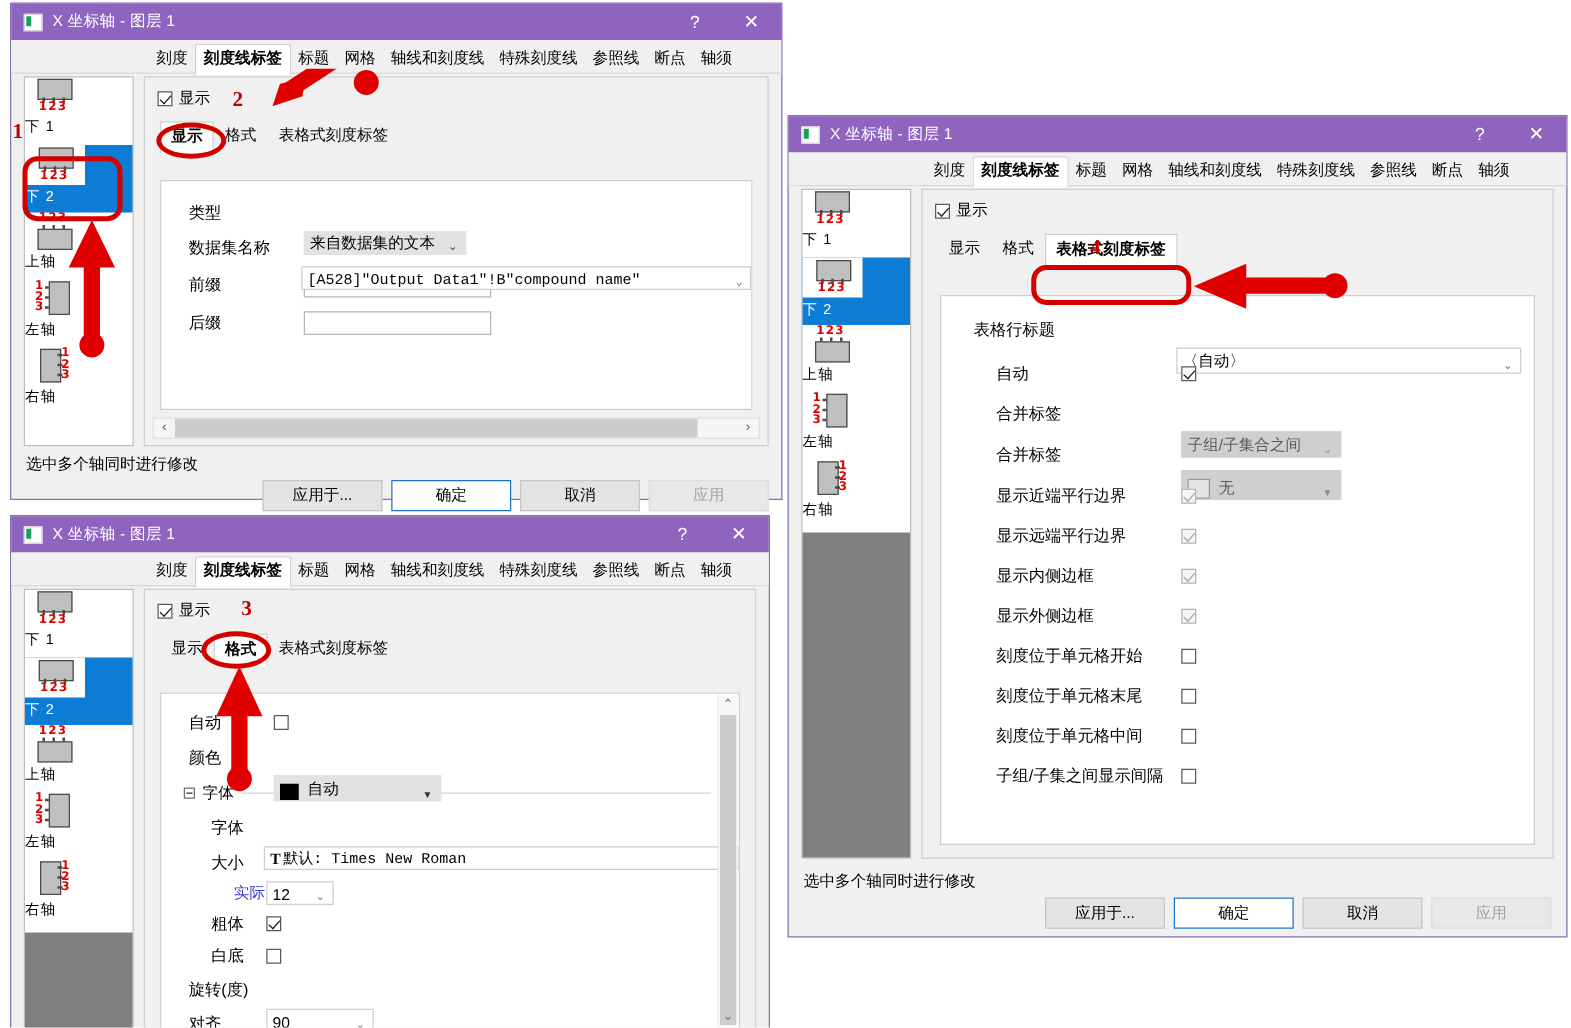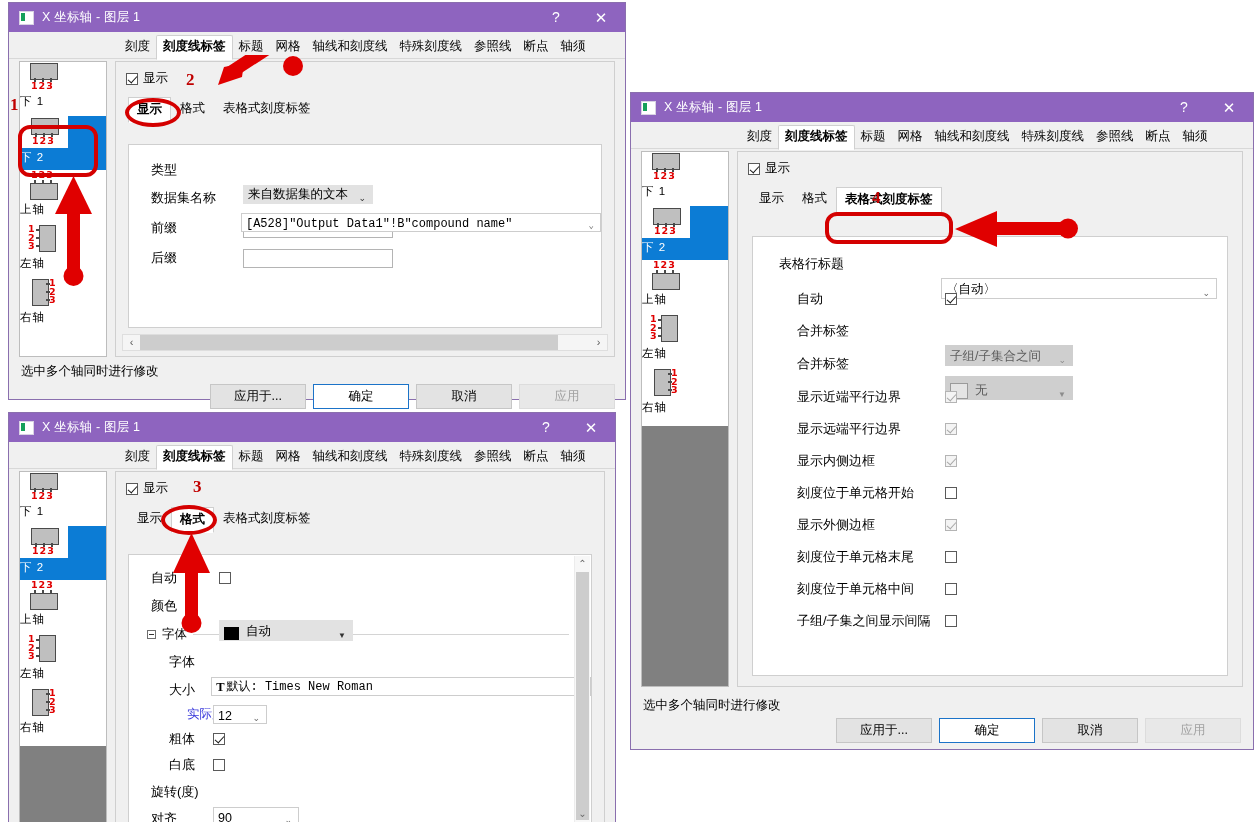--- a/index.html
+++ b/index.html
@@ -521,26 +521,26 @@
         </div>
         <div class="frow" style="margin:0 0 0 44px;height:32px;">
           <span class="flabel" style="width:148px;">显示远端平行边界</span>
           <span class="cb dis on"></span>
         </div>
         <div class="frow" style="margin:0 0 0 44px;height:32px;">
           <span class="flabel" style="width:148px;">显示内侧边框</span>
           <span class="cb dis on"></span>
         </div>
         <div class="frow" style="margin:0 0 0 44px;height:32px;">
+          <span class="flabel" style="width:148px;">显示外侧边框</span>
+          <span class="cb dis on"></span>
+        </div>
+        <div class="frow" style="margin:0 0 0 44px;height:32px;">
           <span class="flabel" style="width:148px;">刻度位于单元格开始</span>
           <span class="cb"></span>
-        </div>
-        <div class="frow" style="margin:0 0 0 44px;height:32px;">
-          <span class="flabel" style="width:148px;">显示外侧边框</span>
-          <span class="cb dis on"></span>
         </div>
         <div class="frow" style="margin:0 0 0 44px;height:32px;font-family:Liberation Serif, serif;">
           <span class="flabel" style="width:148px;">刻度位于单元格末尾</span>
           <span class="cb"></span>
         </div>
         <div class="frow" style="margin:0 0 0 44px;height:32px;">
           <span class="flabel" style="width:148px;">刻度位于单元格中间</span>
           <span class="cb"></span>
         </div>
         <div class="frow" style="margin:0 0 0 44px;height:32px;">

